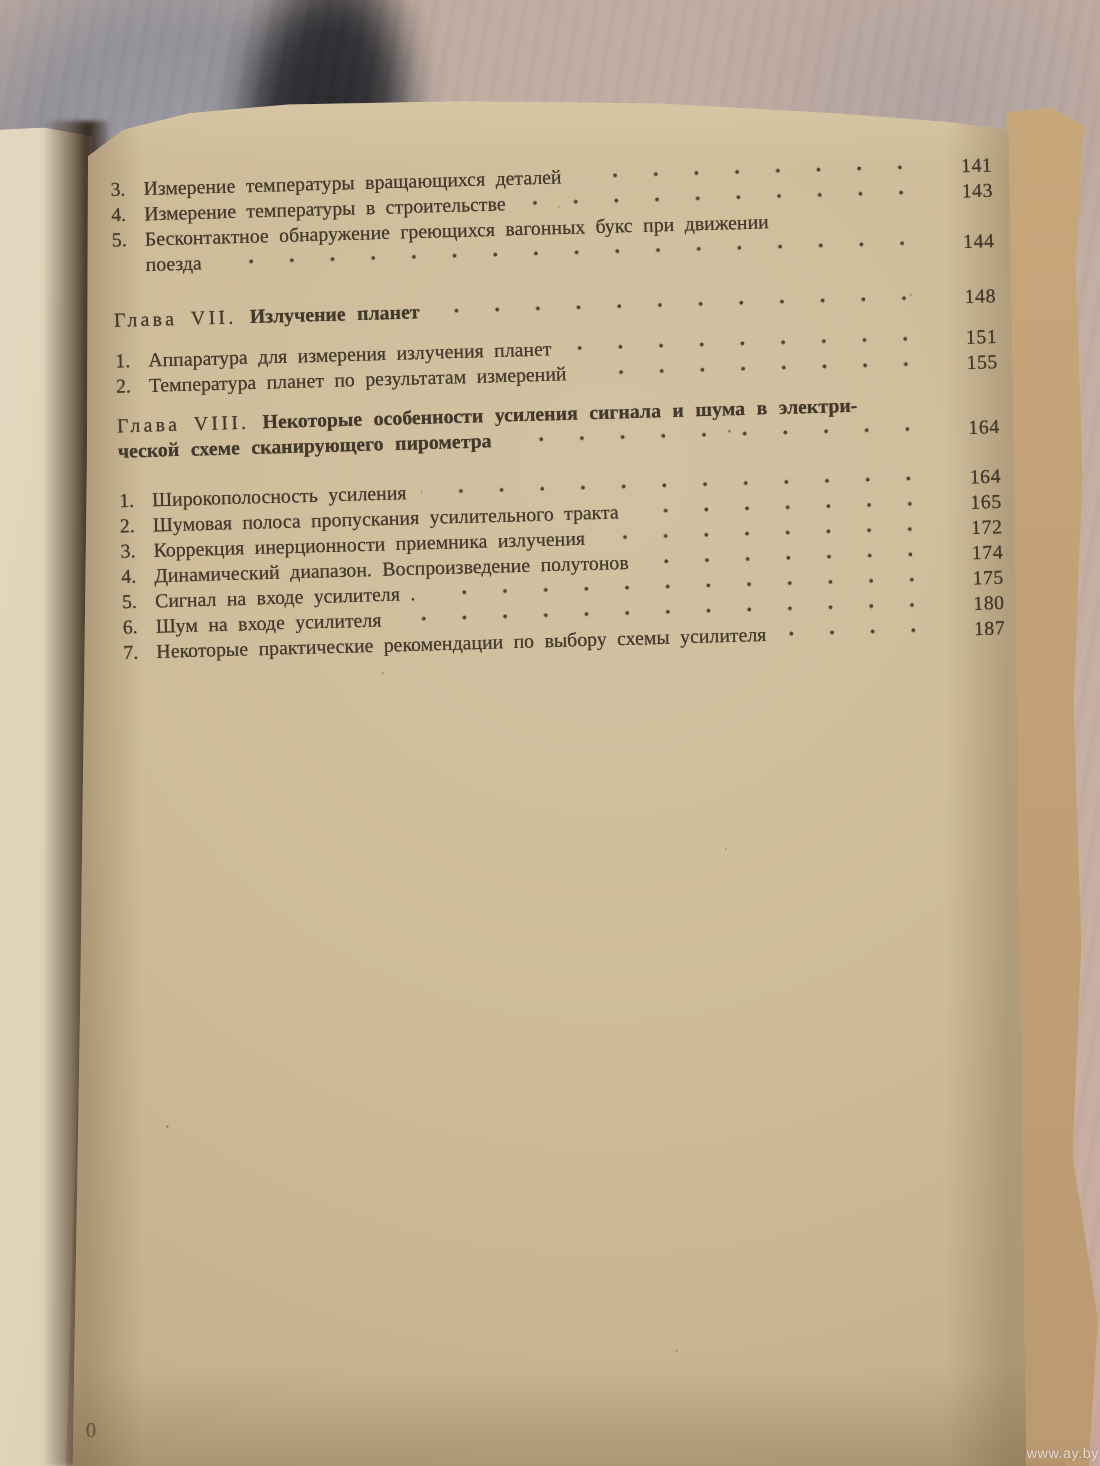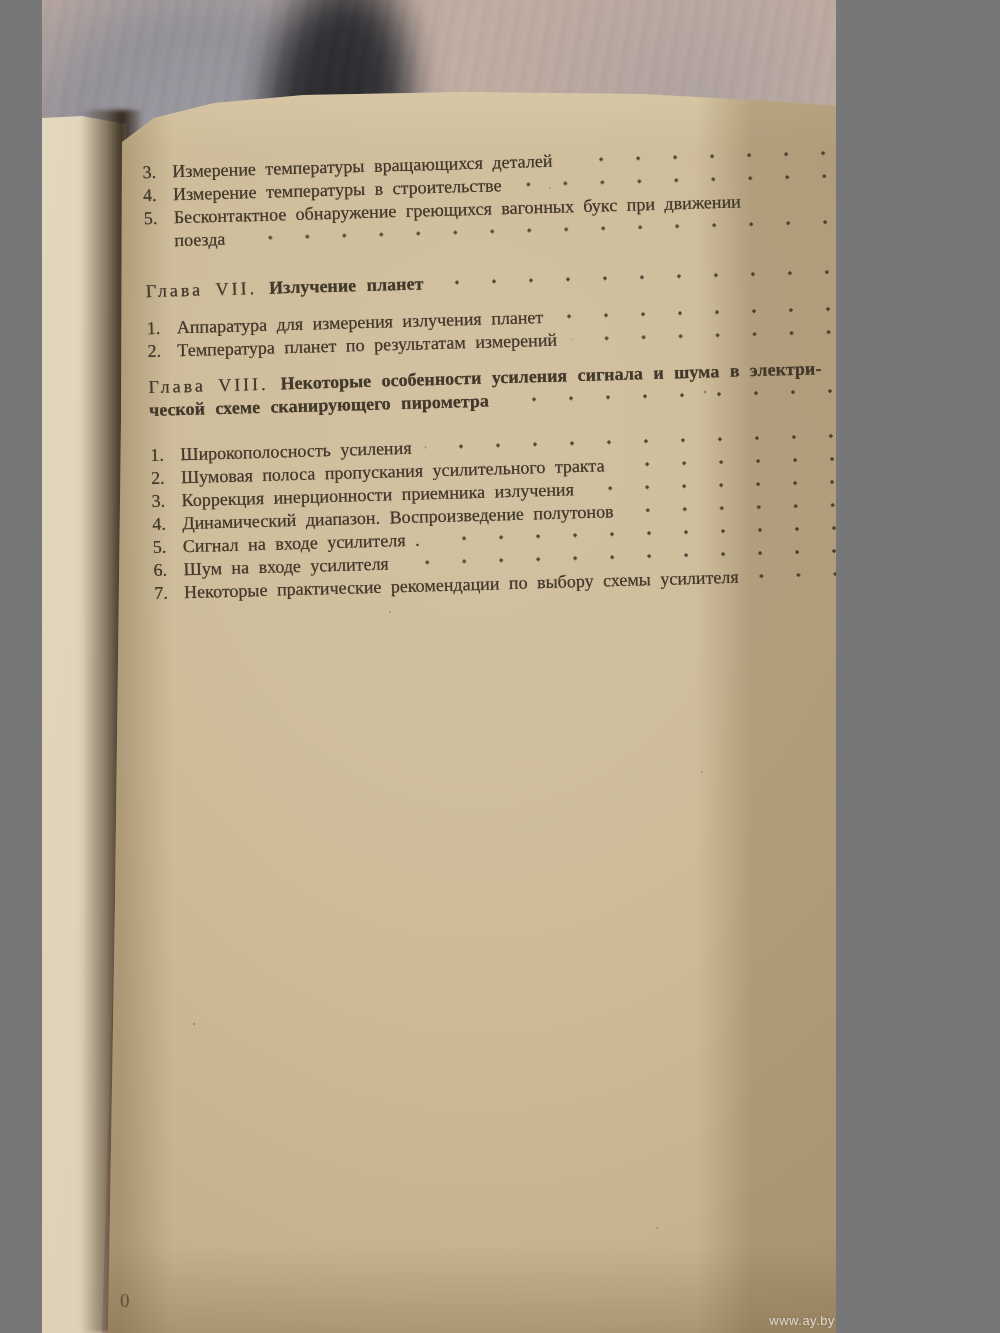--- a/index.html
+++ b/index.html
@@ -1,19 +1,18 @@
 <!DOCTYPE html>
 <html><head>
 <meta charset="utf-8">
 <style>
   html,body{margin:0;padding:0;background:#777;}
   #canvas{
-    position:relative; width:794px; height:1333px; overflow:hidden;
+    position:relative; width:1000px; height:1333px; overflow:hidden;
     font-family:"Liberation Serif","DejaVu Serif",serif;
-    margin-left:42px;
   }
   
   .fabric{position:absolute; inset:0;
     background:linear-gradient(175deg,#bfaba0 0%,#c3aea2 35%,#c7aea1 70%,#c9a99b 100%);}
   .fabric-gray{position:absolute; left:-90px; top:-80px; width:500px; height:460px;
     background:radial-gradient(closest-side,#9a98a0 0%,#918f97 55%,rgba(145,143,150,0) 100%);
     filter:blur(10px);}
   .fabric-dark{position:absolute; left:205px; top:-60px; width:180px; height:330px;
     background:radial-gradient(closest-side,#232327 0%,#2b2b2f 55%,rgba(43,43,47,0) 100%);
     filter:blur(12px); transform:rotate(7deg);}

